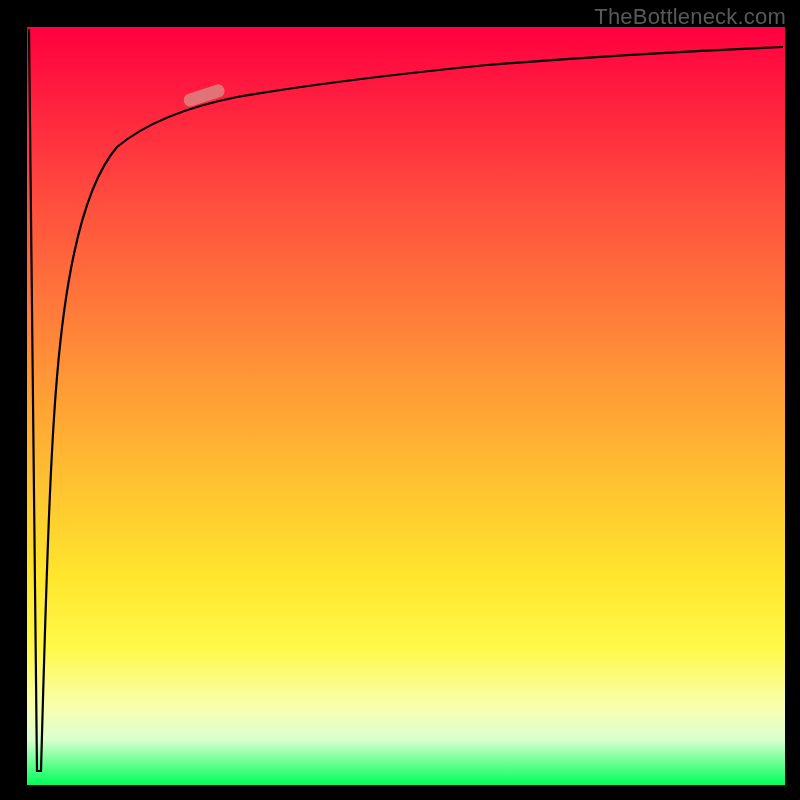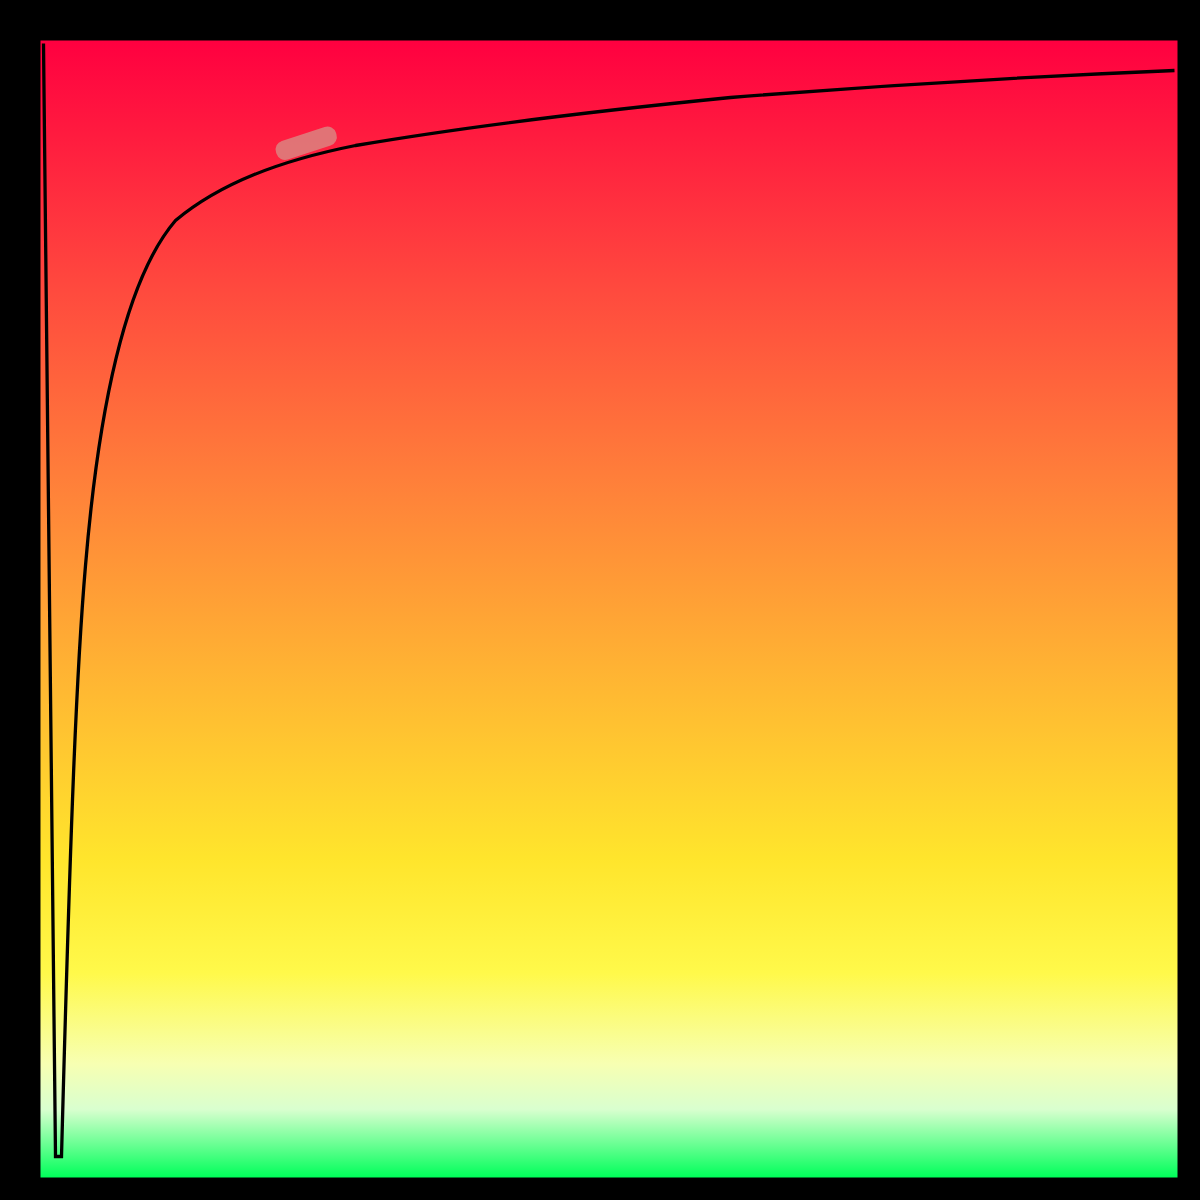--- a/index.html
+++ b/index.html
@@ -80,13 +80,14 @@
                C 20 520, 24 420, 30 350
                C 40 230, 60 155, 90 120
                C 120 95, 160 80, 210 70
                C 280 58, 360 48, 460 38
                C 560 30, 660 24, 756 20"></path>
 
       <rect class="marker" x="156" y="62" width="42" height="13" rx="6" ry="6" transform="rotate(-18 177 68)"></rect>
     </svg>
   </div>
 
+  <div class="watermark">TheBottleneck.com</div>
 </div>
 
 </body></html>

